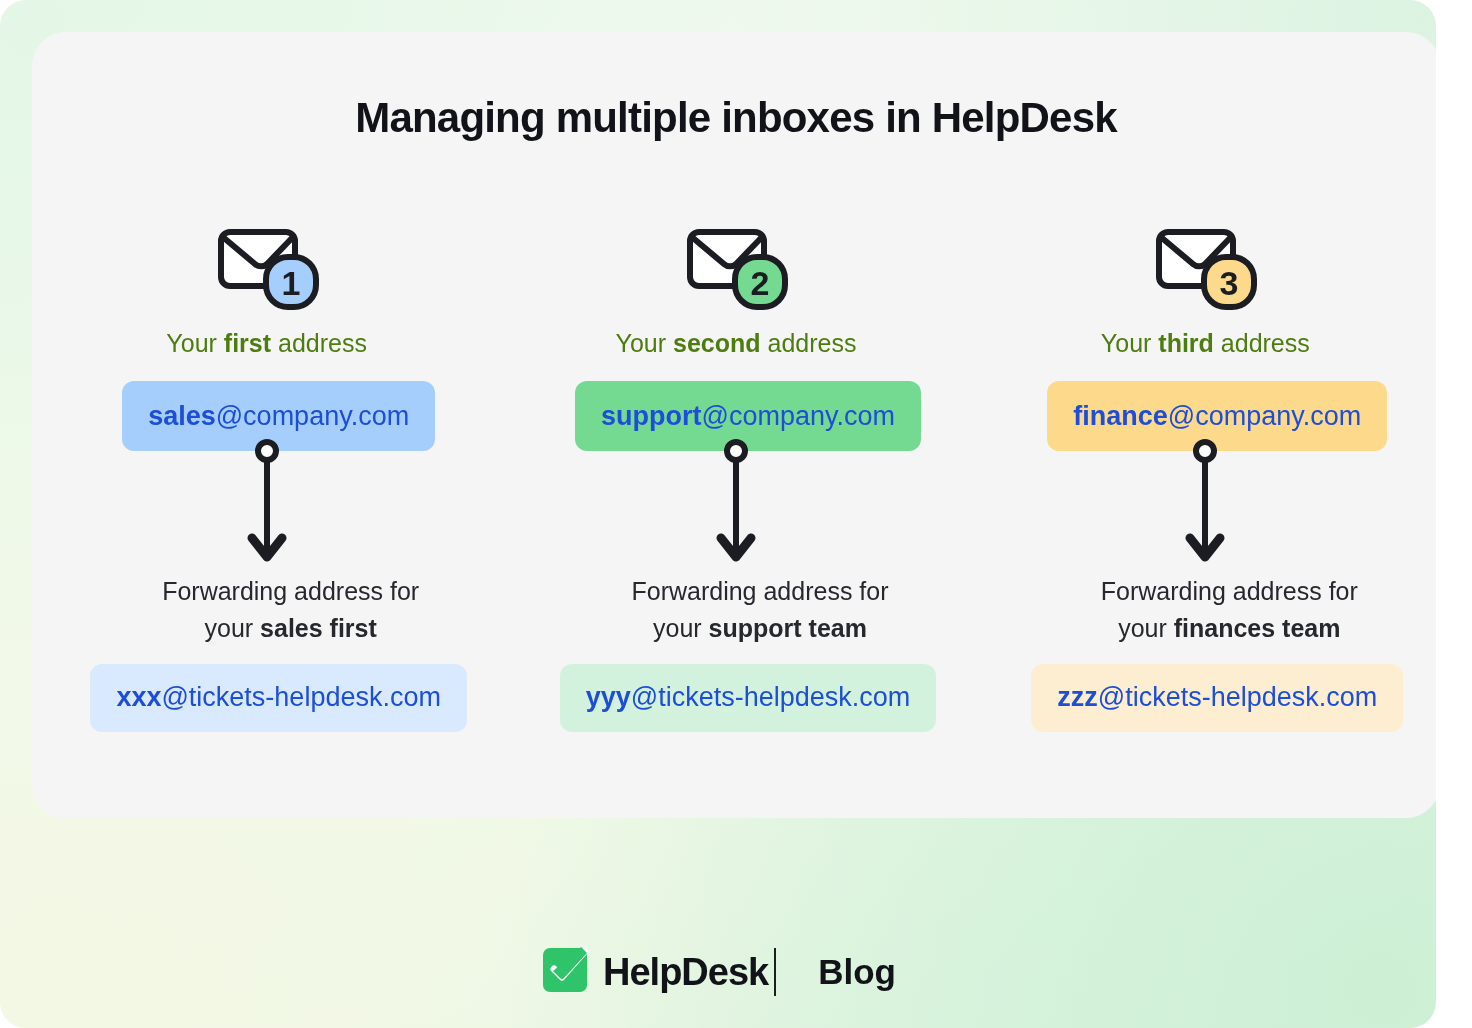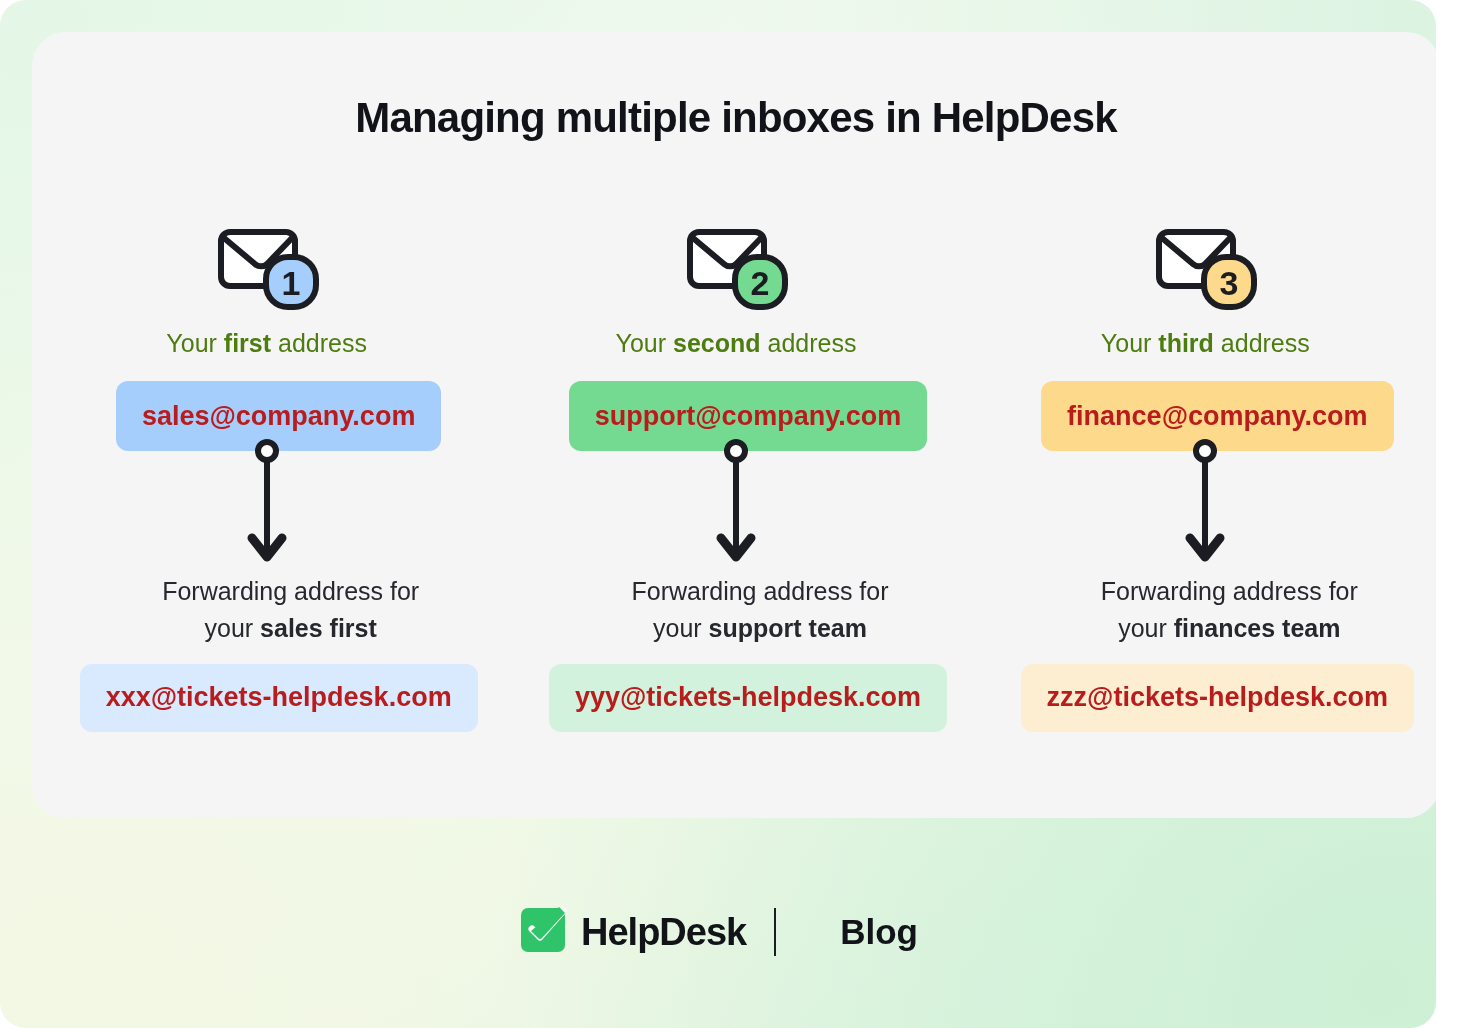--- a/index.html
+++ b/index.html
@@ -93,26 +93,26 @@
 
   
   .pill {
     margin-top: 22px;
     height: 70px;
     border-radius: 12px;
     display: flex;
     align-items: center;
     padding: 0 26px;
     font-size: 27px;
-    color: #b91c1c;
+    color: #1d4ed8;
     white-space: nowrap;
     margin-left: 24px;
   }
   .pill .local { font-weight: 700; }
-  .pill .domain { font-weight: 700; }
+  .pill .domain { font-weight: 400; }
 
   .pill-blue   { background: #a5cefc; }
   .pill-green  { background: #74da92; }
   .pill-yellow { background: #fdd98b; }
 
   .pill-blue-lite   { background: #d9e9fe; }
   .pill-green-lite  { background: #d3f2dd; text-align: center; }
   .pill-yellow-lite { background: #fdeed1; }
 
   
@@ -138,26 +138,25 @@
 
   .pill-bottom {
     margin-top: 18px;
     height: 68px;
   }
 
   
   .footer {
     position: absolute;
     left: 0;
-    top: 905px;
+    top: 945px;
     width: 100%;
     display: flex;
     align-items: center;
     justify-content: center;
-    gap: 22px;
   }
   .brand {
     display: flex;
     align-items: center;
     gap: 13px;
   }
   .brand-name {
     font-size: 38px;
     font-weight: 700;
     letter-spacing: -1px;

